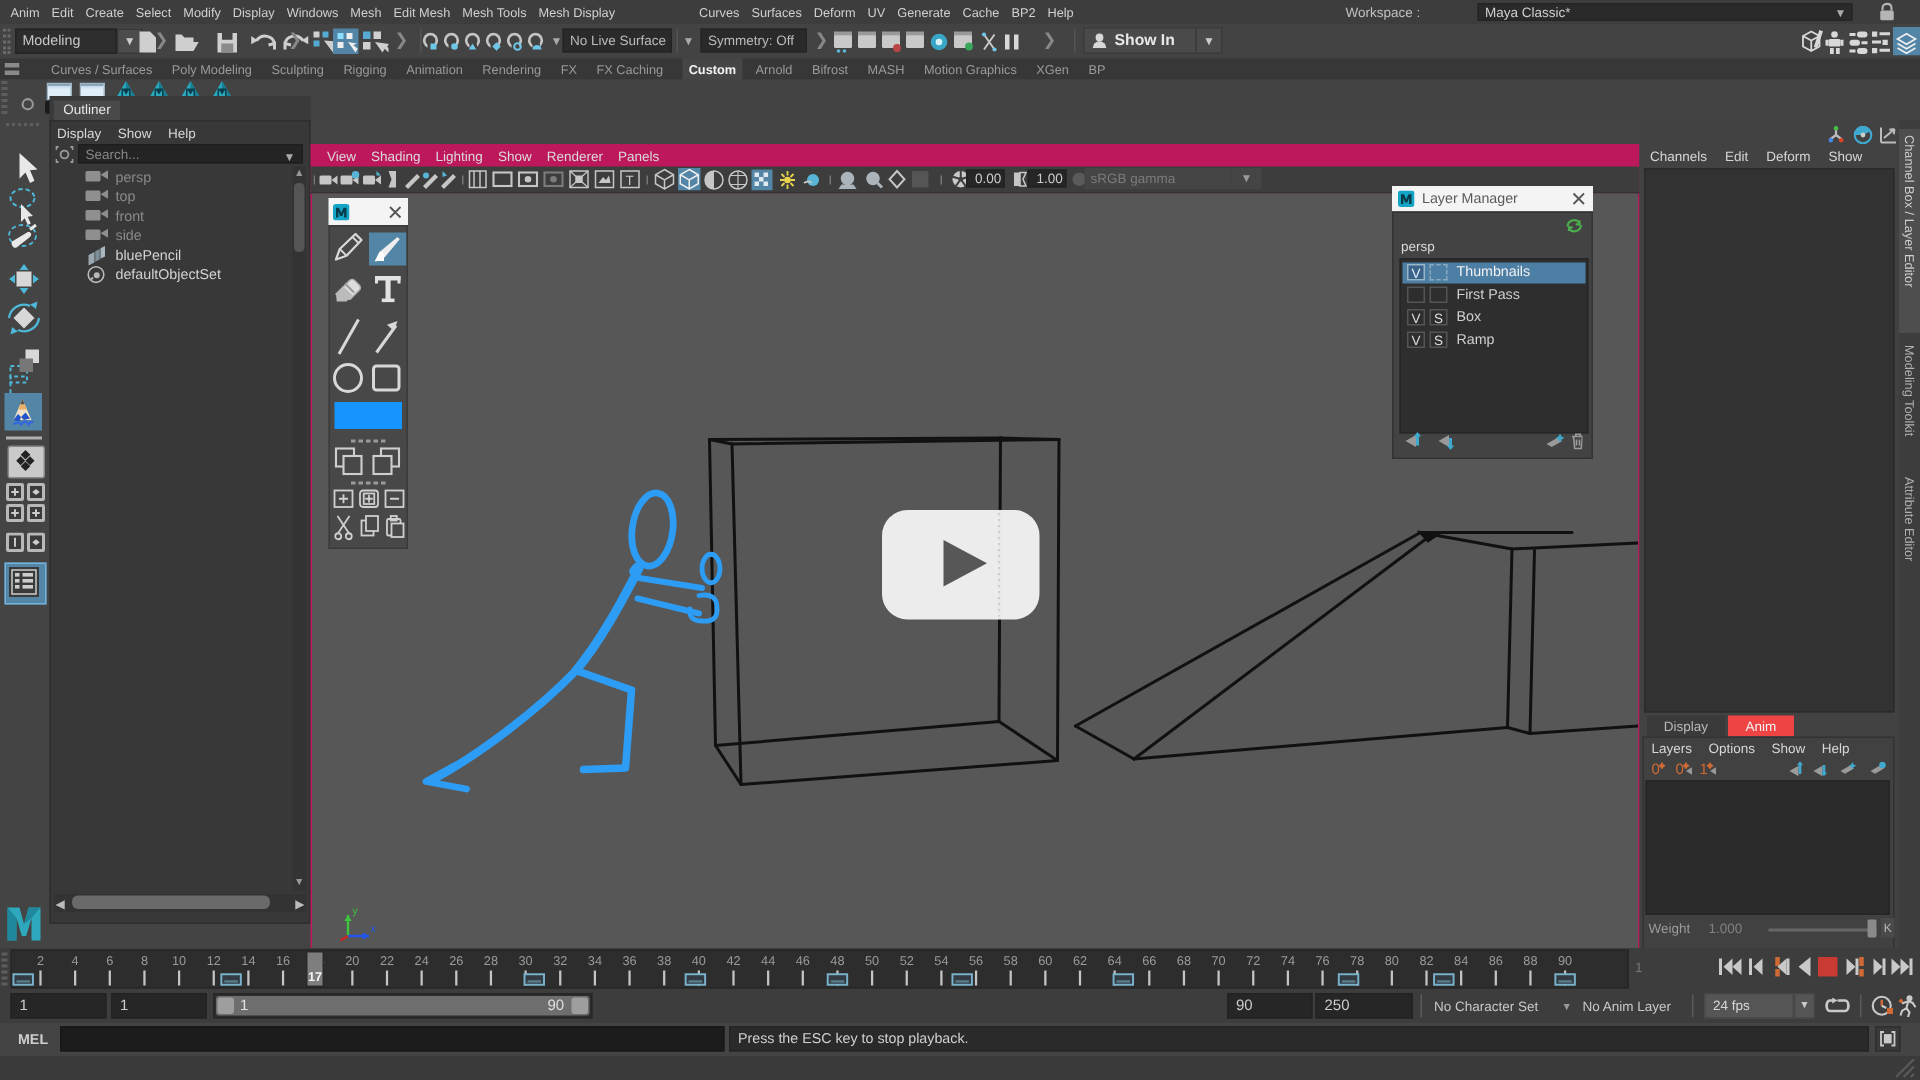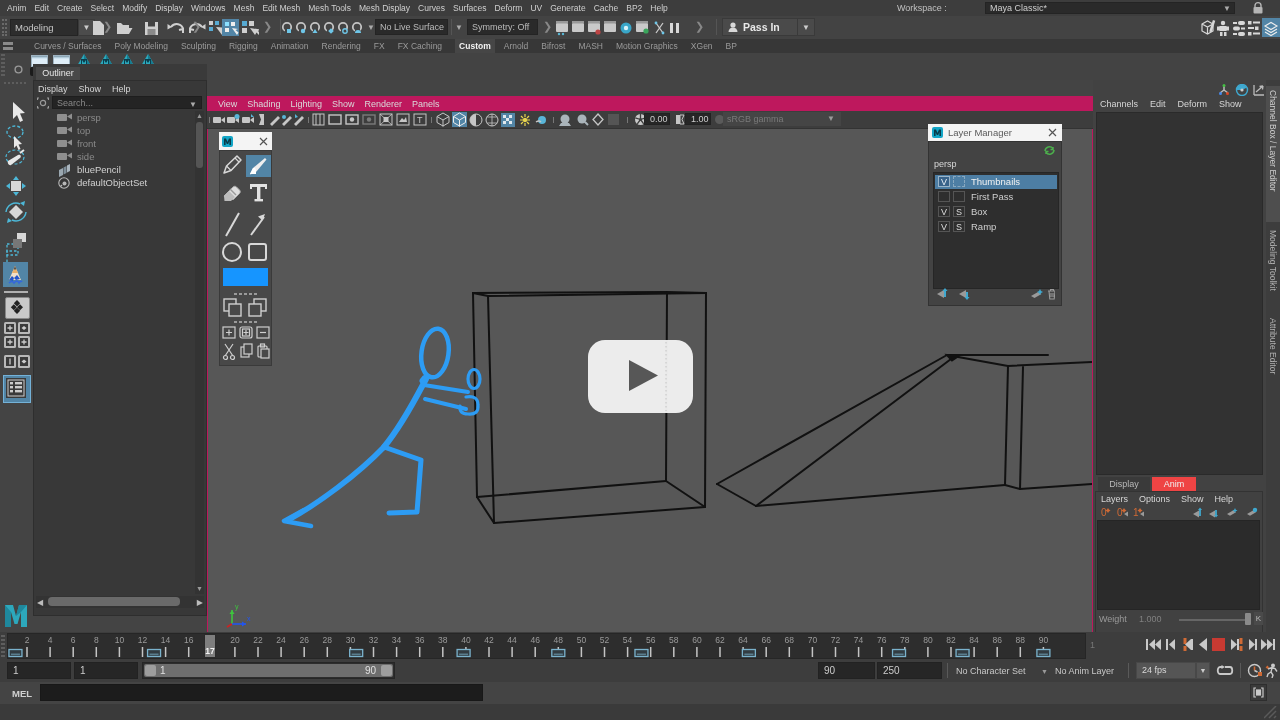--- a/index.html
+++ b/index.html
@@ -24,21 +24,21 @@
         <span style="margin-right:8px;">Edit</span>
         <span style="margin-right:8px;">Create</span>
         <span style="margin-right:8px;">Select</span>
         <span style="margin-right:8px;">Modify</span>
         <span style="margin-right:8px;">Display</span>
         <span style="margin-right:8px;">Windows</span>
         <span style="margin-right:8px;">Mesh</span>
         <span style="margin-right:8px;">Edit Mesh</span>
         <span style="margin-right:8px;">Mesh Tools</span>
         <span style="margin-right:8px;">Mesh Display</span>
-        <span style="margin-right:8px;">Curves</span>
+        <span style="margin-right:8px;margin-left:48px;">Curves</span>
         <span style="margin-right:8px;">Surfaces</span>
         <span style="margin-right:8px;">Deform</span>
         <span style="margin-right:8px;">UV</span>
         <span style="margin-right:8px;">Generate</span>
         <span style="margin-right:8px;">Cache</span>
         <span style="margin-right:8px;">BP2</span>
         <span>Help</span>
     </div>
     <div class="abs" style="left:897px;top:0;height:16px;display:flex;align-items:center;color:#c0c0c0;font-size:9px;">Workspace&nbsp;:</div>
     <div class="abs combo" style="left:985px;top:2px;width:250px;height:12px;color:#cfcfcf;font-size:9px;">Maya Classic*
@@ -190,21 +190,21 @@
         </g>
     </svg>
     <div class="abs" style="left:695px;top:4px;color:#888;font-size:11px;">❯</div>
     <div class="abs sep" style="left:712px;top:3px;"></div>
 
     <div class="abs" style="left:722px;top:2px;width:76px;height:18px;background:#4a4a4a;border:1px solid #3a3a3a;box-sizing:border-box;display:flex;align-items:center;">
       <svg width="12" height="12" style="margin:0 4px 0 4px;">
           <circle cx="6" cy="4" r="2.6" fill="#d8d8d8"></circle>
           <path d="M1.5 11 a4.5 4.5 0 0 1 9 0 z" fill="#d8d8d8"></path>
         </svg>
-      <span style="color:#e8e8e8;font-size:10.5px;font-weight:bold;">Pass In</span>
+      <span style="color:#e8e8e8;font-size:10.5px;font-weight:bold;">Show In</span>
     </div>
     <div class="abs" style="left:797px;top:2px;width:18px;height:18px;background:#4a4a4a;border:1px solid #3a3a3a;box-sizing:border-box;display:flex;align-items:center;justify-content:center;color:#ccc;font-size:8px;">▼</div>
 
     <svg class="abs" style="left:1200px;top:2px;" width="80" height="19">
       <g stroke="#d8d8d8" fill="none" stroke-width="1.2">
         <path d="M2 6 l5.5 -3 5.5 3 v7 l-5.5 3 -5.5 -3 z M2 6 l5.5 3 5.5 -3 M7.5 9 v7"></path>
         <rect x="11" y="2" width="2.5" height="12" fill="#d8d8d8" stroke="none" transform="rotate(18 12 8)"></rect>
       </g>
       <g fill="#d8d8d8">
           <circle cx="23" cy="5" r="2.2"></circle>
@@ -1202,20 +1202,21 @@
     <svg class="abs" style="left:1265px;top:3px;" width="14" height="15">
         <circle cx="8" cy="2.5" r="2" fill="#c9c9c9"></circle>
         <path d="M3 6 l4 -1.5 3 1 2 3 M7 5 l-1 4 2 3 -1 3 M6 9 l-3 2 -1 3" stroke="#c9c9c9" stroke-width="1.4" fill="none"></path>
         <path d="M1 4 l2 1.5 M2 3 l1.5 2" stroke="#d06a35" stroke-width="1.3"></path>
       </svg>
   </div>
 
   <div class="abs" id="cmdrow" style="left:0;top:682px;width:1280px;height:22px;background:#444;">
     <div class="abs" style="left:12px;top:6px;color:#cfcfcf;font-size:9.5px;font-weight:bold;">MEL</div>
     <div class="abs" style="left:40px;top:2px;width:443px;height:17px;background:#1c1c1c;border:1px solid #181818;box-sizing:border-box;"></div>
+    <div class="abs" style="left:486px;top:2px;width:760px;height:17px;background:#2a2a2a;border:1px solid #242424;box-sizing:border-box;color:#d0d0d0;font-size:9.5px;line-height:16px;padding-left:5px;">Press the ESC key to stop playback.</div>
     <div class="abs" style="left:1250px;top:2px;width:17px;height:17px;background:#3a3a3a;border:1px solid #2e2e2e;box-sizing:border-box;">
       <svg width="15" height="15">
           <g stroke="#c9c9c9" stroke-width="1.2" fill="none">
             <path d="M5 3 h-2 v9 h2 M10 3 h2 v9 h-2"></path>
             <rect x="5.5" y="5" width="4" height="5" fill="#c9c9c9"></rect>
           </g>
         </svg>
     </div>
   </div>
 

